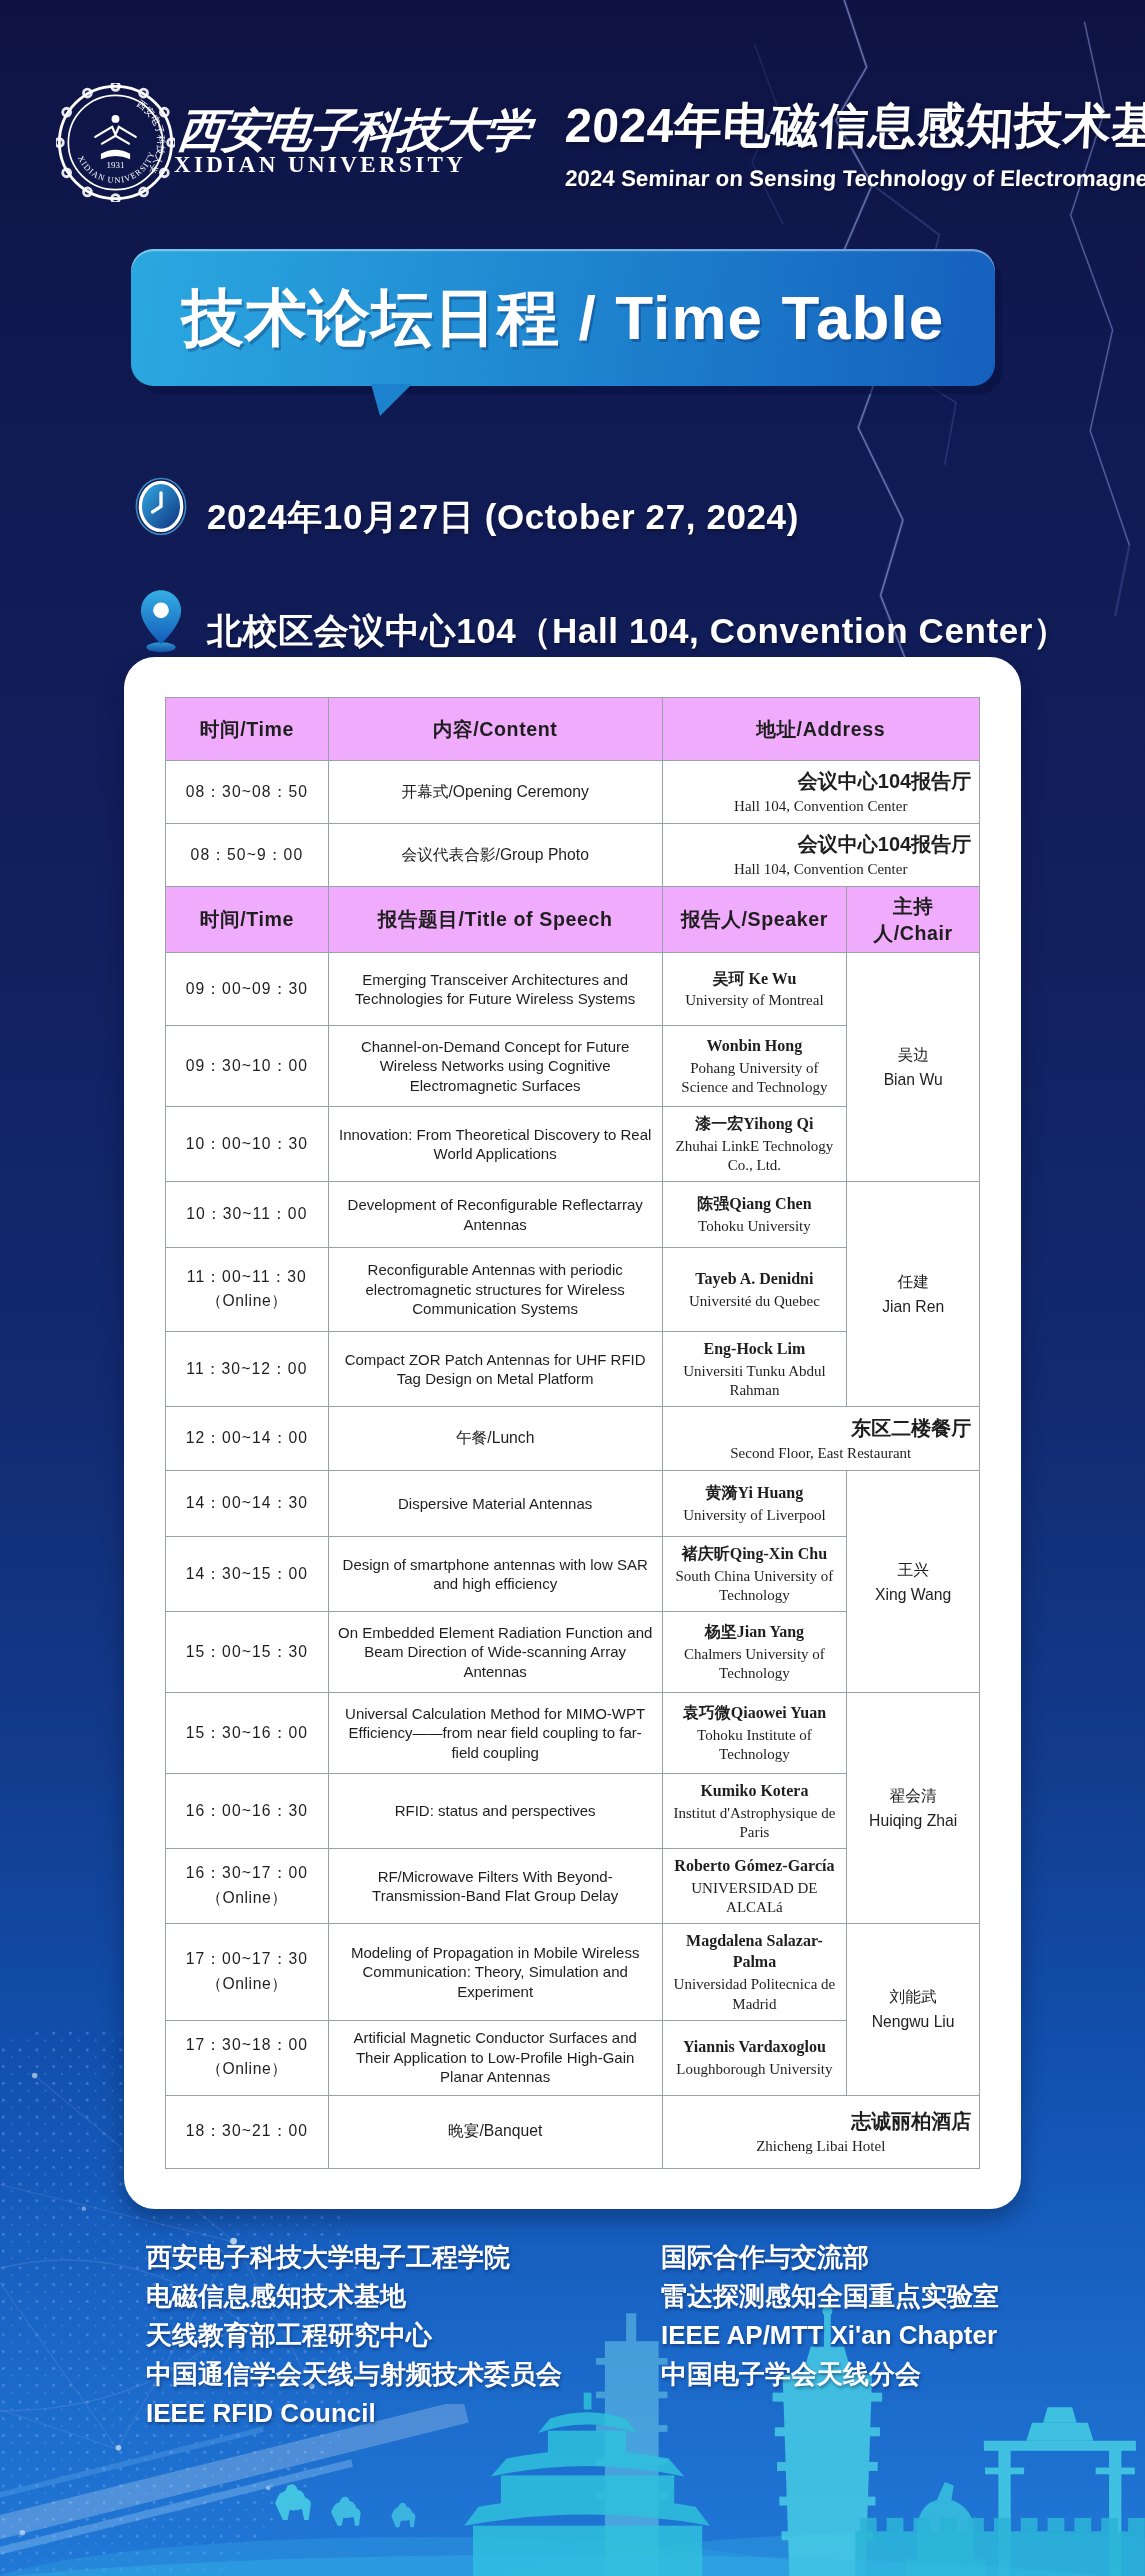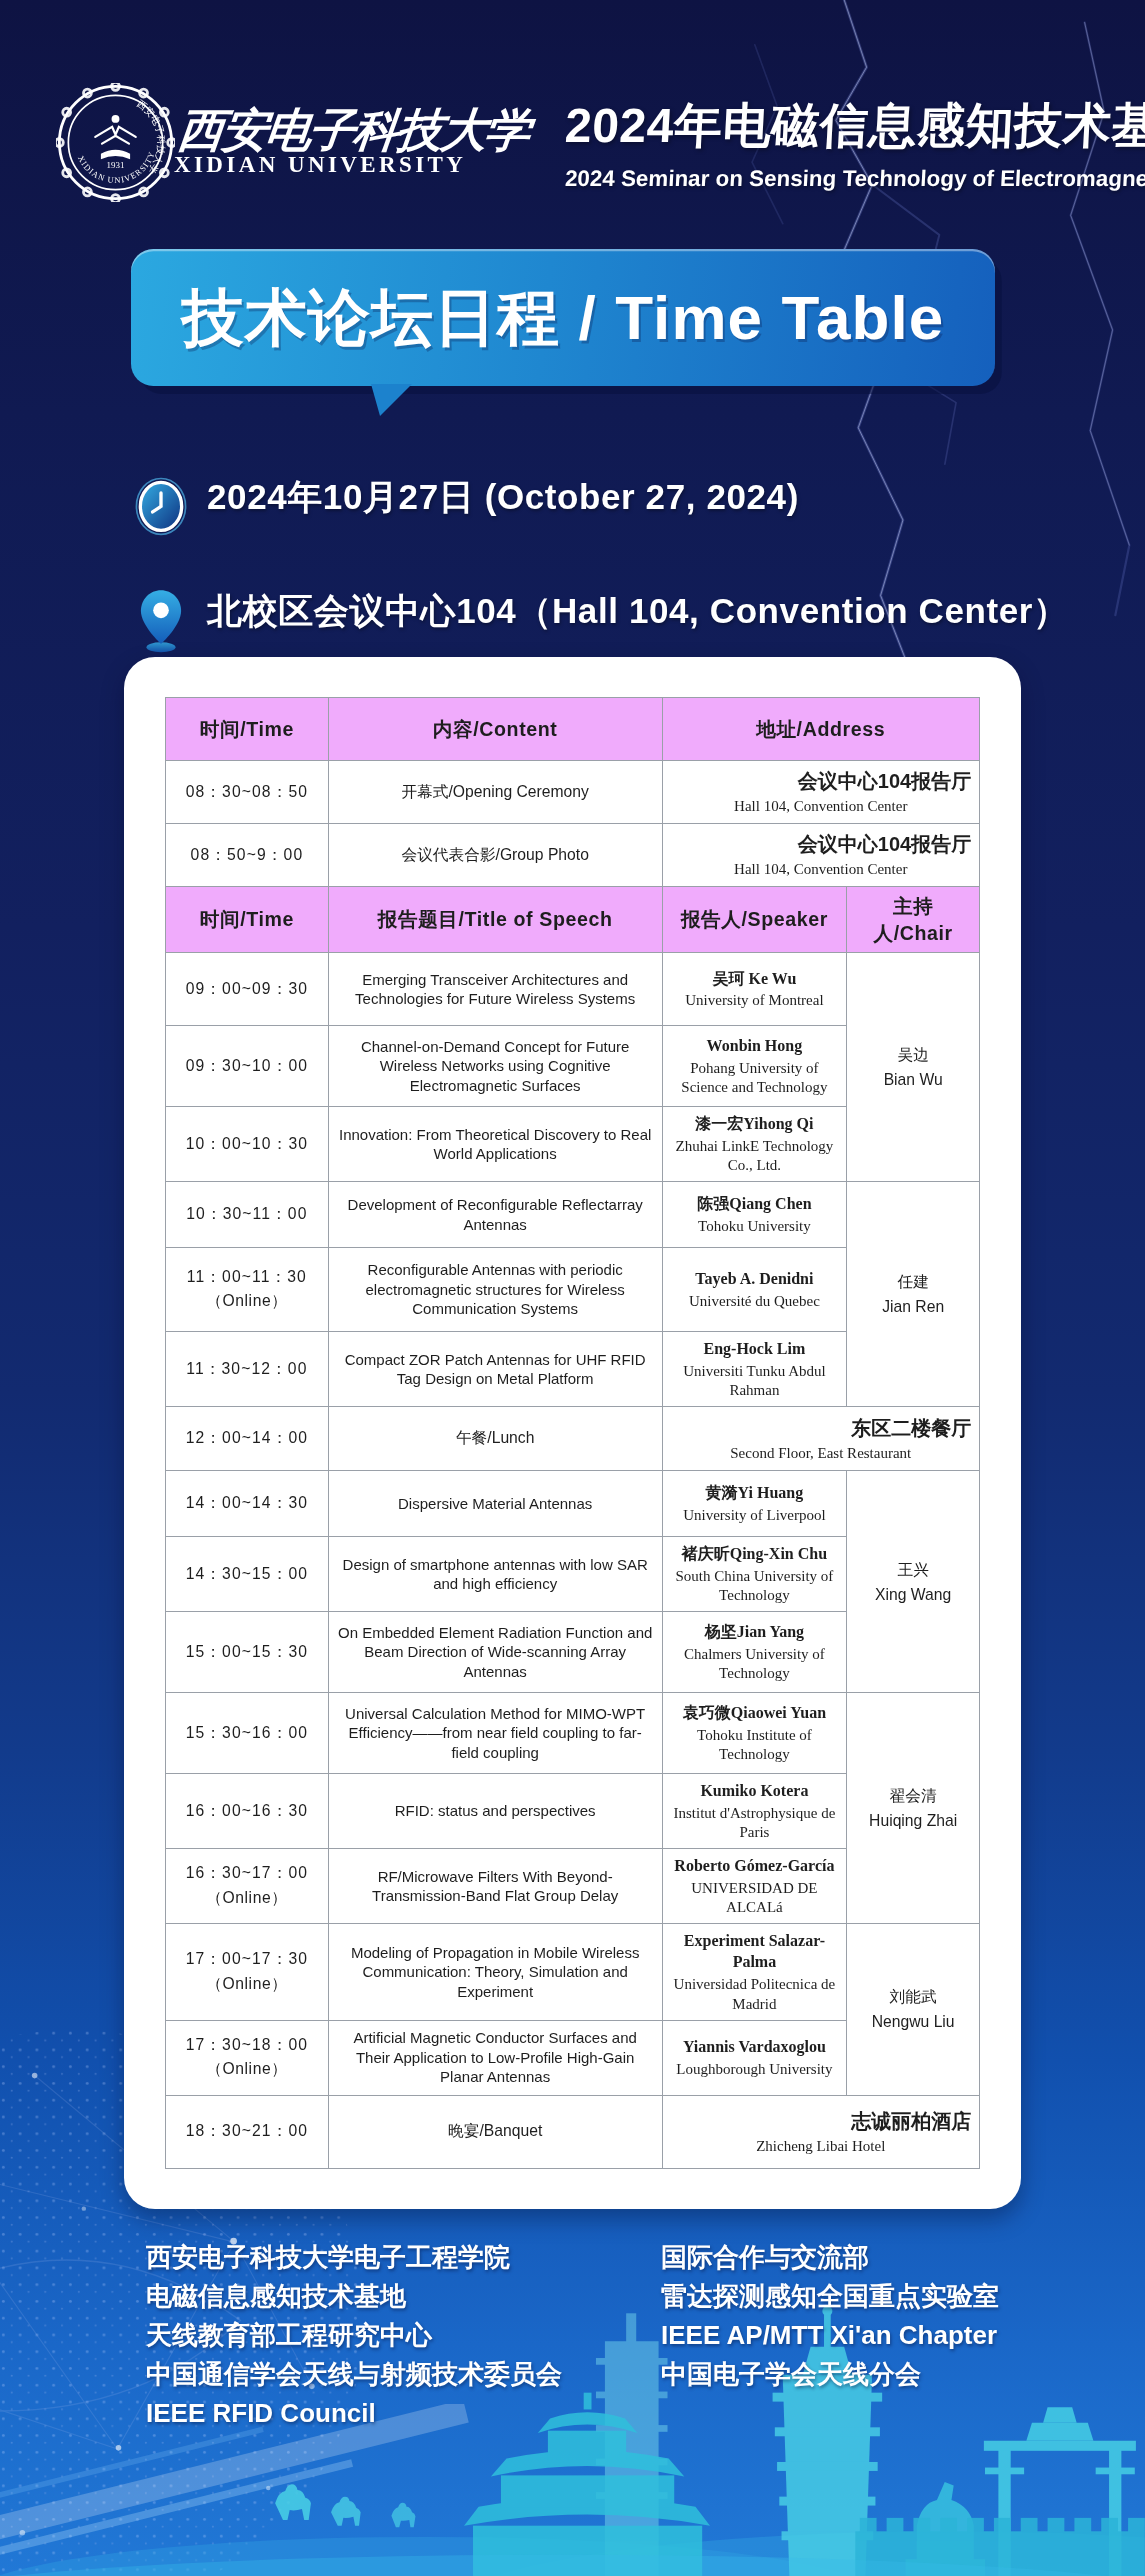--- a/index.html
+++ b/index.html
@@ -45,21 +45,21 @@
     content:"";position:absolute;left:240px;bottom:-30px;width:0;height:0;
     border-left:9px solid transparent;border-right:32px solid transparent;
     border-top:32px solid #1c82cd;
   }
   .bubble-title{
     color:#fff;font-size:62px;font-weight:900;letter-spacing:1.1px;white-space:nowrap;
     text-shadow:2.2px 2.8px 0 rgba(10,25,80,.30);
   }
 
   
-  .evrow{position:absolute;left:134px;color:#fff;display:flex;align-items:flex-start;}
+  .evrow{position:absolute;left:134px;color:#fff;display:flex;align-items:flex-end;}
   .evrow .txt{font-size:35px;font-weight:800;letter-spacing:0.6px;white-space:nowrap;
     text-shadow:1.1px 1.7px 3.4px rgba(0,0,0,.35);}
   .ev-date{top:474px;}
   .ev-venue{top:588px;}
   .ev-icon{width:54px;height:67px;margin-right:19px;flex:0 0 auto;}
 
   
   .card{
     position:absolute;left:124px;top:657px;width:897px;border-radius:31px;background:#fff;
     padding:40px 41px;box-sizing:border-box;box-shadow:0 10px 22.4px rgba(4,10,40,.35);
@@ -469,21 +469,21 @@
         </td>
       </tr>
 
       <tr style="height:81px">
         <td class="c-time">
           <div>17：00~17：30</div>
           <div class="online">（Online）</div>
         </td>
         <td class="c-title">Modeling of Propagation in Mobile Wireless Communication: Theory, Simulation and Experiment</td>
         <td>
-          <div class="spk-name">Experiment Salazar-Palma</div>
+          <div class="spk-name">Magdalena Salazar-Palma</div>
           <div class="spk-affil">Universidad Politecnica de Madrid</div>
         </td>
         <td class="c-chair" rowspan="2">
           <div>刘能武</div>
           <div>Nengwu Liu</div>
         </td>
       </tr>
 
       <tr style="height:75px">
         <td class="c-time">

